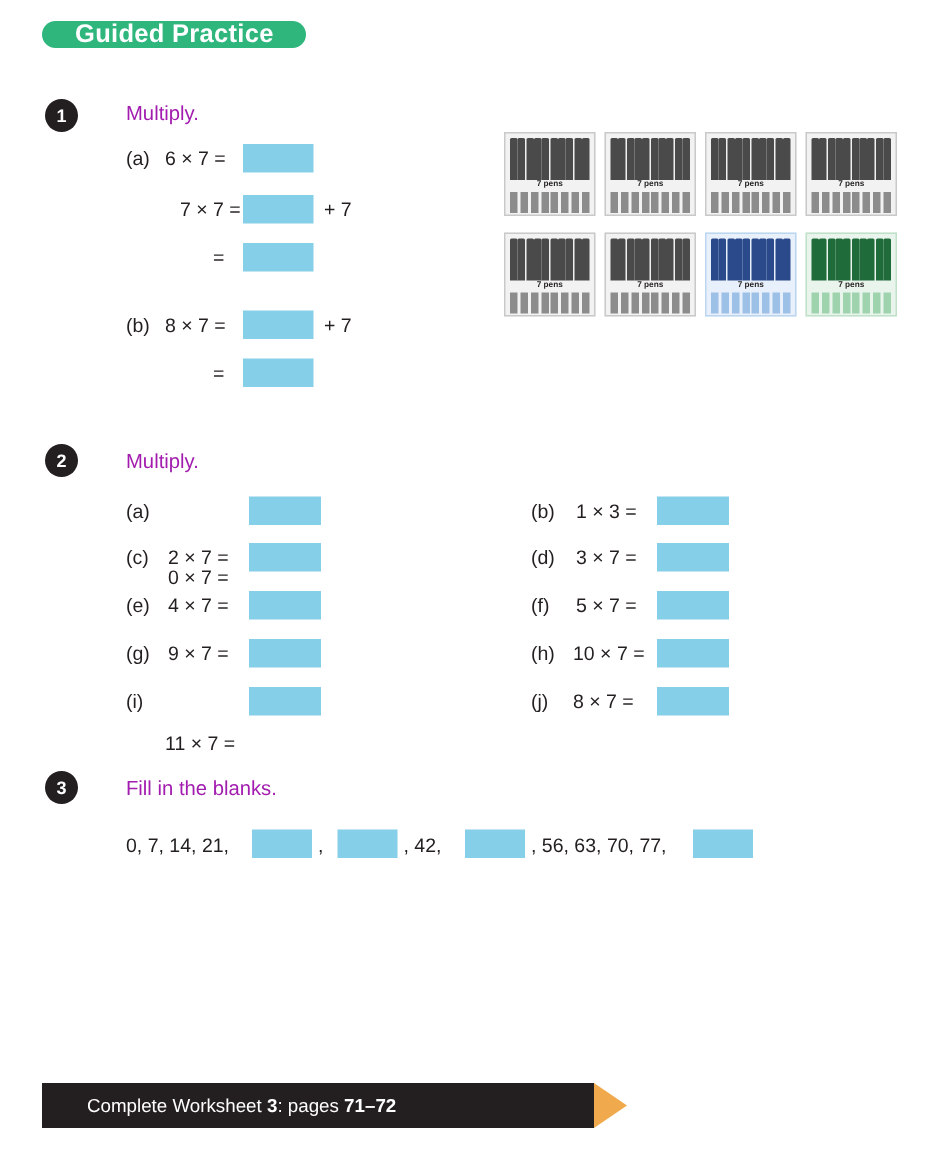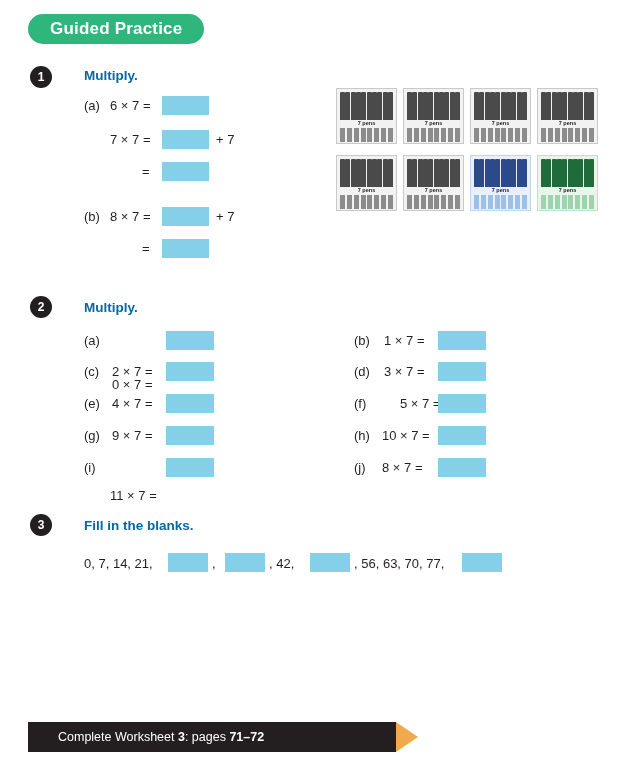--- a/index.html
+++ b/index.html
@@ -12,21 +12,21 @@
     color: #231f20;
     position: relative;
     overflow: hidden;
   }
 
   
   .banner {
     position: absolute;
     left: 28px;
     top: 14px;
-    height: 30px;
+    height: 18px;
     background: #2eb67d;
     border-radius: 15px;
     padding: 0 22px;
     display: flex;
     align-items: center;
   }
   .banner-text {
     color: #ffffff;
     font-size: 17px;
     font-weight: bold;
@@ -43,22 +43,21 @@
     color: #fff;
     font-size: 12px;
     font-weight: bold;
     display: flex;
     align-items: center;
     justify-content: center;
   }
   .instr {
     position: absolute;
     font-size: 13.5px;
-    color: #0369a1;
-    font-weight: bold;
+    color: #a21caf;
   }
   .label {
     position: absolute;
     font-size: 13px;
     color: #231f20;
     white-space: nowrap;
   }
   .expr {
     position: absolute;
     font-size: 13px;
@@ -164,21 +163,21 @@
   <span class="banner-text">Guided Practice</span>
 </div>
 
 <div class="qnum" style="left:30px; top:66px;">1</div>
 <div class="instr" style="left:84px; top:68px;">Multiply.</div>
 
 <div class="label" style="left:84px; top:98px;">(a)</div>
 <div class="expr" style="left:110px; top:98px;">6 × 7 =</div>
 <div class="blank" style="left:162px; top:96px; width:47px;"></div>
 
-<div class="expr" style="left:110px; top:132px;">7 × 7 =</div>
+<div class="expr" style="left:120px; top:132px;">7 × 7 =</div>
 <div class="blank" style="left:162px; top:130px; width:47px;"></div>
 <div class="expr" style="left:216px; top:132px;">+ 7</div>
 
 <div class="expr" style="left:142px; top:164px;">=</div>
 <div class="blank" style="left:162px; top:162px; width:47px;"></div>
 
 <div class="label" style="left:84px; top:209px;">(b)</div>
 <div class="expr" style="left:110px; top:209px;">8 × 7 =</div>
 <div class="blank" style="left:162px; top:207px; width:47px;"></div>
 <div class="expr" style="left:216px; top:209px;">+ 7</div>
@@ -405,29 +404,29 @@
 
 <div class="label" style="left:84px; top:428px;">(g)</div>
 <div class="expr" style="left:112px; top:428px;">9 × 7 =</div>
 <div class="blank" style="left:166px; top:426px; width:48px;"></div>
 
 <div class="label" style="left:84px; top:460px;">(i)</div>
 <div class="expr" style="left:110px; top:488px;">11 × 7 =</div>
 <div class="blank" style="left:166px; top:458px; width:48px;"></div>
 
 <div class="label" style="left:354px; top:333px;">(b)</div>
-<div class="expr" style="left:384px; top:333px;">1 × 7 =</div>
+<div class="expr" style="left:384px; top:333px;">1 × 3 =</div>
 <div class="blank" style="left:438px; top:331px; width:48px;"></div>
 
 <div class="label" style="left:354px; top:364px;">(d)</div>
 <div class="expr" style="left:384px; top:364px;">3 × 7 =</div>
 <div class="blank" style="left:438px; top:362px; width:48px;"></div>
 
 <div class="label" style="left:354px; top:396px;">(f)</div>
-<div class="expr" style="left:400px; top:396px;">5 × 7 =</div>
+<div class="expr" style="left:384px; top:396px;">5 × 7 =</div>
 <div class="blank" style="left:438px; top:394px; width:48px;"></div>
 
 <div class="label" style="left:354px; top:428px;">(h)</div>
 <div class="expr" style="left:382px; top:428px;">10 × 7 =</div>
 <div class="blank" style="left:438px; top:426px; width:48px;"></div>
 
 <div class="label" style="left:354px; top:460px;">(j)</div>
 <div class="expr" style="left:382px; top:460px;">8 × 7 =</div>
 <div class="blank" style="left:438px; top:458px; width:48px;"></div>
 

